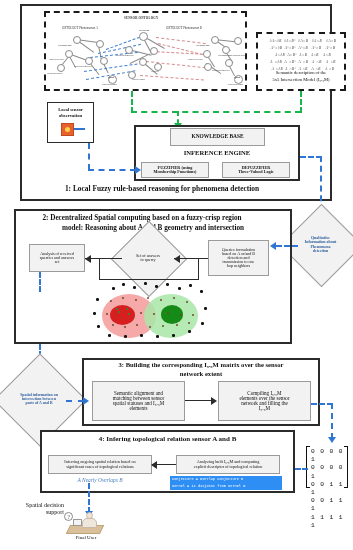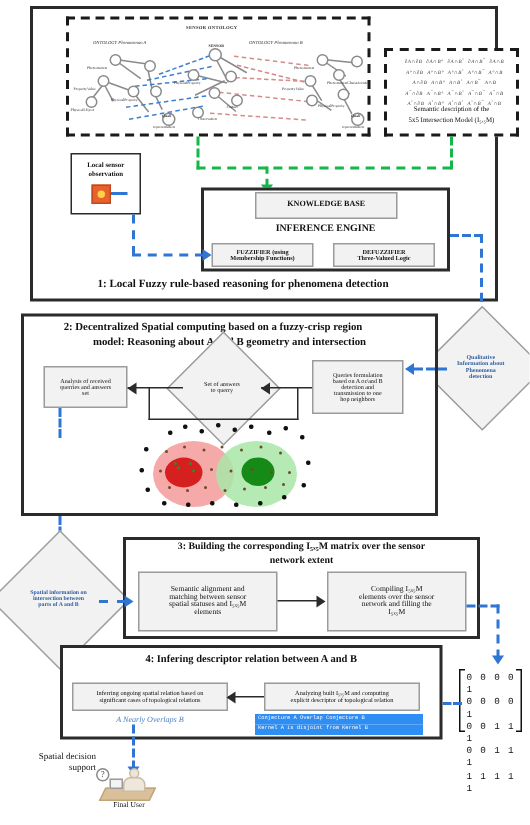--- a/index.html
+++ b/index.html
@@ -347,21 +347,21 @@
       <div>0 0 1 1 1</div>
       <div>0 0 1 1 1</div>
       <div>1 1 1 1 1</div>
     </div>
   </div>
 
   <div class="abs hdash-b" style="left:288px;top:468px;width:20px;"></div>
   <div class="arrowhead ah-left" style="left:283px;top:465px;border-right:6px solid #2e75d4;"></div>
 
   <div class="abs panel" style="left:40px;top:430px;width:255px;height:63px;"></div>
-  <div class="abs title" style="left:42px;top:436px;width:251px;font-size:7px;">4: Infering descriptor relation between A and B</div>
+  <div class="abs title" style="left:42px;top:436px;width:251px;font-size:7px;">4: Infering topological relation sensor A and B</div>
 
   <div class="abs greybox" style="left:48px;top:455px;width:104px;height:19px;font-size:4.2px;flex-direction:column;">
     <span>Inferring ongoing spatial relation based on</span>
     <span>significant cases of topological relations</span>
   </div>
   <div class="abs greybox" style="left:176px;top:455px;width:104px;height:19px;font-size:4.2px;flex-direction:column;">
     <span>Analyzing built I₅ₓ₅M and computing</span>
     <span>explicit descriptor of topological relation</span>
   </div>
   <div class="ln" style="left:152px;top:464px;width:24px;height:1.4px;"></div>

